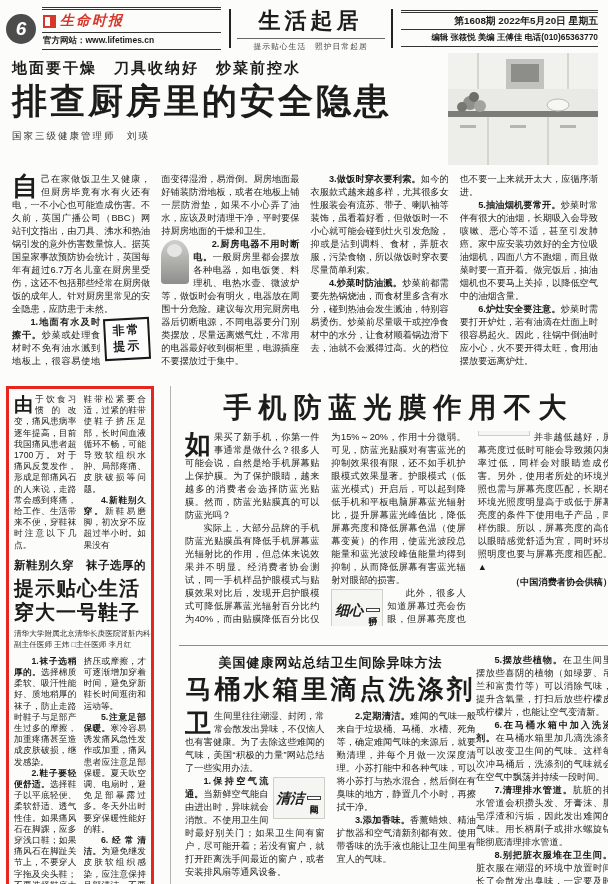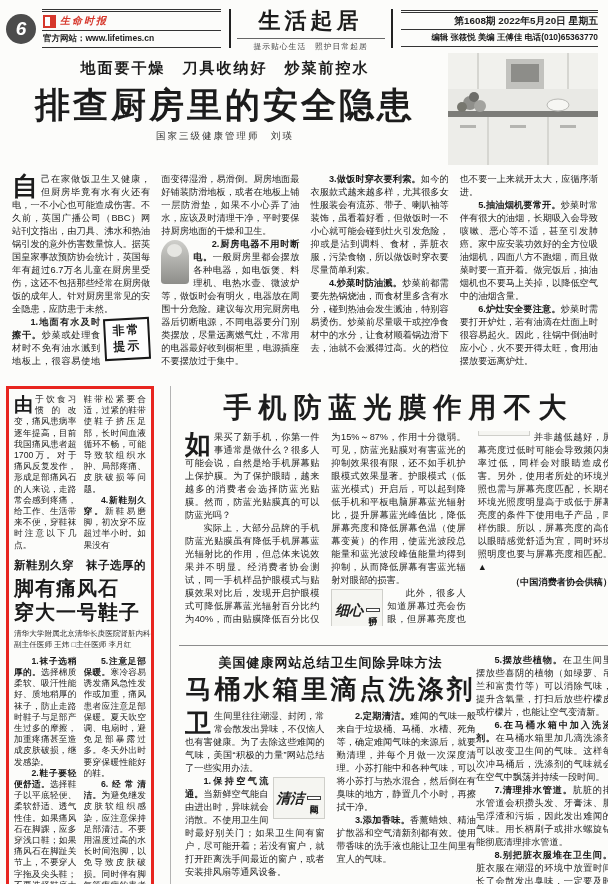--- a/index.html
+++ b/index.html
@@ -8,21 +8,21 @@
 
   
   .masthead{display:flex;align-items:stretch;gap:8px;padding:9px 10px 0 6px;height:48px;box-sizing:border-box;}
   .mast-left{display:flex;align-items:center;flex:1.25;min-width:0;}
   .pagenum-circle{flex:0 0 30px;width:30px;height:30px;border-radius:50%;background:#4c4c4c;color:#fff;
         font-size:19px;font-weight:bold;font-style:italic;display:flex;align-items:center;justify-content:center;}
   .mast-left-inner{flex:1;margin-left:6px;border-top:3px double #333;border-bottom:1px solid #333;}
   .logo-row{display:flex;align-items:center;gap:4px;border-bottom:1px solid #333;padding:2px 2px 2px 1px;}
   .logo-mark{width:13px;height:13px;background:#d6372b;position:relative;}
   .logo-mark::after{content:"";position:absolute;left:2px;top:2px;width:5px;height:9px;background:#fff;}
-  .logo-text{color:#d6372b;font-weight:bold;font-size:10px;letter-spacing:2px;font-family:"DejaVu Serif",serif;font-style:italic;}
+  .logo-text{color:#d6372b;font-weight:bold;font-size:14px;letter-spacing:2px;font-family:"DejaVu Serif",serif;font-style:italic;}
   .website{font-size:8.5px;font-weight:bold;padding:2px 2px 2px 1px;}
   .mast-center{flex:0 0 148px;border-left:2px solid #222;border-right:2px solid #222;padding:0 6px;
         display:flex;flex-direction:column;justify-content:center;text-align:center;}
   .section-title{font-size:22px;font-weight:900;letter-spacing:4px;}
   .section-sub{font-size:7.8px;color:#444;border-top:1px solid #666;margin-top:2px;padding-top:2px;letter-spacing:1px;}
   .mast-right{flex:1.15;display:flex;flex-direction:column;justify-content:center;min-width:0;}
   .issue{font-size:9.8px;font-weight:bold;text-align:right;border-top:3px double #333;padding:2px 0 1px;white-space:nowrap;}
   .staff{font-size:8.4px;font-weight:bold;text-align:right;border-top:1px solid #333;border-bottom:1px solid #333;padding:2px 0 3px;white-space:nowrap;}
 
   
@@ -43,23 +43,23 @@
         background:linear-gradient(180deg,#cfcfcb,#8d8d89);position:relative;}
   .figure::before{content:"";position:absolute;top:4px;left:6px;width:15px;height:13px;border-radius:50%;background:#e6e6e2;}
   .stamp{width:52px;height:42px;background:#f5f5f1;border:1px solid #cfcfca;display:flex;
         align-items:center;justify-content:center;gap:3px;box-sizing:border-box;}
   .stamp .big{font-size:14px;font-weight:900;font-style:italic;font-family:"DejaVu Serif",serif;line-height:1;}
   .stamp .side{writing-mode:vertical-rl;font-size:8.5px;font-weight:bold;border:1px solid #444;background:#fff;padding:1px;line-height:1.1;}
 
   
   .kitchen{padding:5px 10px 0 12px;}
   .k-head{display:flex;align-items:flex-start;}
-  .k-head-main{flex:1;text-align:center;padding-top:6px;}
+  .k-head-main{flex:1;padding-top:6px;}
   .k-kicker{font-size:15px;font-weight:900;letter-spacing:2px;}
-  .k-headline{margin:9px 0 8px;font-size:35px;font-weight:900;letter-spacing:3px;line-height:1;}
+  .k-headline{margin:9px 0 8px;font-size:35px;font-weight:900;letter-spacing:3px;line-height:1;font-family:Liberation Mono, monospace;}
   .k-byline{font-size:9.5px;color:#333;letter-spacing:2px;}
   .k-photo{flex:0 0 150px;height:112px;margin-left:10px;}
   .k-photo svg{display:block;width:100%;height:100%;}
   .k-text{margin-top:8px;height:205px;overflow:hidden;column-count:4;column-gap:11px;}
 
   
   .gout-box{position:absolute;left:6px;top:386px;width:148px;height:512px;border:3px solid #e8251f;
         background:#fcfcfa;box-sizing:border-box;padding:5px 5px 0;overflow:hidden;}
   .g-top{display:flex;gap:7px;height:160px;overflow:hidden;}
   .g-col{flex:1;min-width:0;overflow:hidden;}
@@ -163,46 +163,47 @@
           <p class="para no-indent"><span class="dropcap">由</span>于饮食习惯的改变，痛风患病率逐年提高，目前我国痛风患者超1700万。对于痛风反复发作，形成足部痛风石的人来说，走路常会感到疼痛，给工作、生活带来不便，穿鞋袜时注意以下几点。</p>
         </div>
       <div class="g-col">
           <p class="para no-indent">鞋带松紧要合适，过紧的鞋带使鞋子挤压足部，长时间血液循环不畅，可能导致软组织水肿、局部疼痛、皮肤破损等问题。</p>
           <p class="para"><b>4.新鞋别久穿。</b>新鞋易磨脚，初次穿不应超过半小时。如果没有</p>
         </div>
     </div>
     <div class="g-head">
       <div class="g-kicker">新鞋别久穿　袜子选厚的</div>
       <div class="g-headline">
-        <span>脚有痛风石</span><br>
+        <span>提示贴心生活</span><br>
         <span>穿大一号鞋子</span>
       </div>
       <div class="g-byline">
         <div>清华大学附属北京清华长庚医院肾脏内科</div>
         <div>副主任医师 王炜 □主任医师 李月红</div>
       </div>
     </div>
     <div class="g-bottom">
       <div class="g-col">
           <p class="para"><b>1.袜子选稍厚的。</b>选择棉质柔软、吸汗性能好、质地稍厚的袜子，防止走路时鞋子与足部产生过多的摩擦，加重疼痛甚至造成皮肤破损，继发感染。</p>
           <p class="para"><b>2.鞋子要轻便舒适。</b>选择鞋子以平底轻便、柔软舒适、透气性佳。如果痛风石在脚踝，应多穿浅口鞋；如果痛风石在脚趾关节上，不要穿人字拖及尖头鞋；不要选择鞋底太薄的鞋，以免路面石子硌伤脚；局部痛风石较大或者关节畸形的患者，应该选择偏大一号的鞋。</p>
         </div>
       <div class="g-col">
+          <p class="para no-indent">挤压或摩擦，才可逐渐增加穿着时间，避免穿新鞋长时间逛街和运动等。</p>
           <p class="para"><b>5.注意足部保暖。</b>寒冷容易诱发痛风急性发作或加重，痛风患者应注意足部保暖。夏天吹空调、电扇时，避免足部暴露过多。冬天外出时要穿保暖性能好的鞋。</p>
           <p class="para"><b>6.经常清洁。</b>为避免继发皮肤软组织感染，应注意保持足部清洁。不要用温度过高的水长时间泡脚，以免导致皮肤破损。同时伴有脚气等疾病的患者应及时治疗，避免感染加重。▲</p>
         </div>
     </div>
   </aside>
 
   <section class="lower-right">
     <section class="phone">
       <h2 class="p-headline">手机防蓝光膜作用不大</h2>
       <div class="p-text">
           <p class="para no-indent"><span class="dropcap">如</span>果买了新手机，你第一件事通常是做什么？很多人可能会说，自然是给手机屏幕贴上保护膜。为了保护眼睛，越来越多的消费者会选择防蓝光贴膜。然而，防蓝光贴膜真的可以防蓝光吗？</p>
-          <p class="para">实际上，大部分品牌的手机防蓝光贴膜虽有降低手机屏幕蓝光辐射比的作用，但总体来说效果并不明显。经消费者协会测试，同一手机样品护眼模式与贴膜效果对比后，发现开启护眼模式可降低屏幕蓝光辐射百分比约为40%，而由贴膜降低百分比仅为15%～87%，作用十分微弱。可见，防蓝光贴膜对有害蓝光的抑制效果很有限，还不如手机护眼模式效果显著。护眼模式（低蓝光模式）开启后，可以起到降低手机和平板电脑屏幕蓝光辐射比，提升屏幕蓝光峰值比，降低屏幕亮度和降低屏幕色温（使屏幕变黄）的作用，使蓝光波段总能量和蓝光波段峰值能量均得到抑制，从而降低屏幕有害蓝光辐射对眼部的损害。</p>
+          <p class="para">实际上，大部分品牌的手机防蓝光贴膜虽有降低手机屏幕蓝光辐射比的作用，但总体来说效果并不明显。经消费者协会测试，同一手机样品护眼模式与贴膜效果对比后，发现开启护眼模式可降低屏幕蓝光辐射百分比约为40%，而由贴膜降低百分比仅为15%～20%，作用十分微弱。可见，防蓝光贴膜对有害蓝光的抑制效果很有限，还不如手机护眼模式效果显著。护眼模式（低蓝光模式）开启后，可以起到降低手机和平板电脑屏幕蓝光辐射比，提升屏幕蓝光峰值比，降低屏幕亮度和降低屏幕色温（使屏幕变黄）的作用，使蓝光波段总能量和蓝光波段峰值能量均得到抑制，从而降低屏幕有害蓝光辐射对眼部的损害。</p>
           <p class="para"><span class="inset stamp left">
               <span class="big">细心</span>
               <span class="side">呵护</span>
             </span>此外，很多人知道屏幕过亮会伤眼，但屏幕亮度也并非越低越好，屏幕亮度过低时可能会导致频闪频率过低，同样会对眼睛造成伤害。另外，使用者所处的环境光照也需与屏幕亮度匹配，长期在环境光照度明显高于或低于屏幕亮度的条件下使用电子产品，同样伤眼。所以，屏幕亮度的高低以眼睛感觉舒适为宜，同时环境照明度也要与屏幕亮度相匹配。▲</p>
           <p class="para credit">（中国消费者协会供稿）</p>
         </div>
     </section>
     <section class="toilet">
       <div class="t-grid">
         <div class="t-left">

